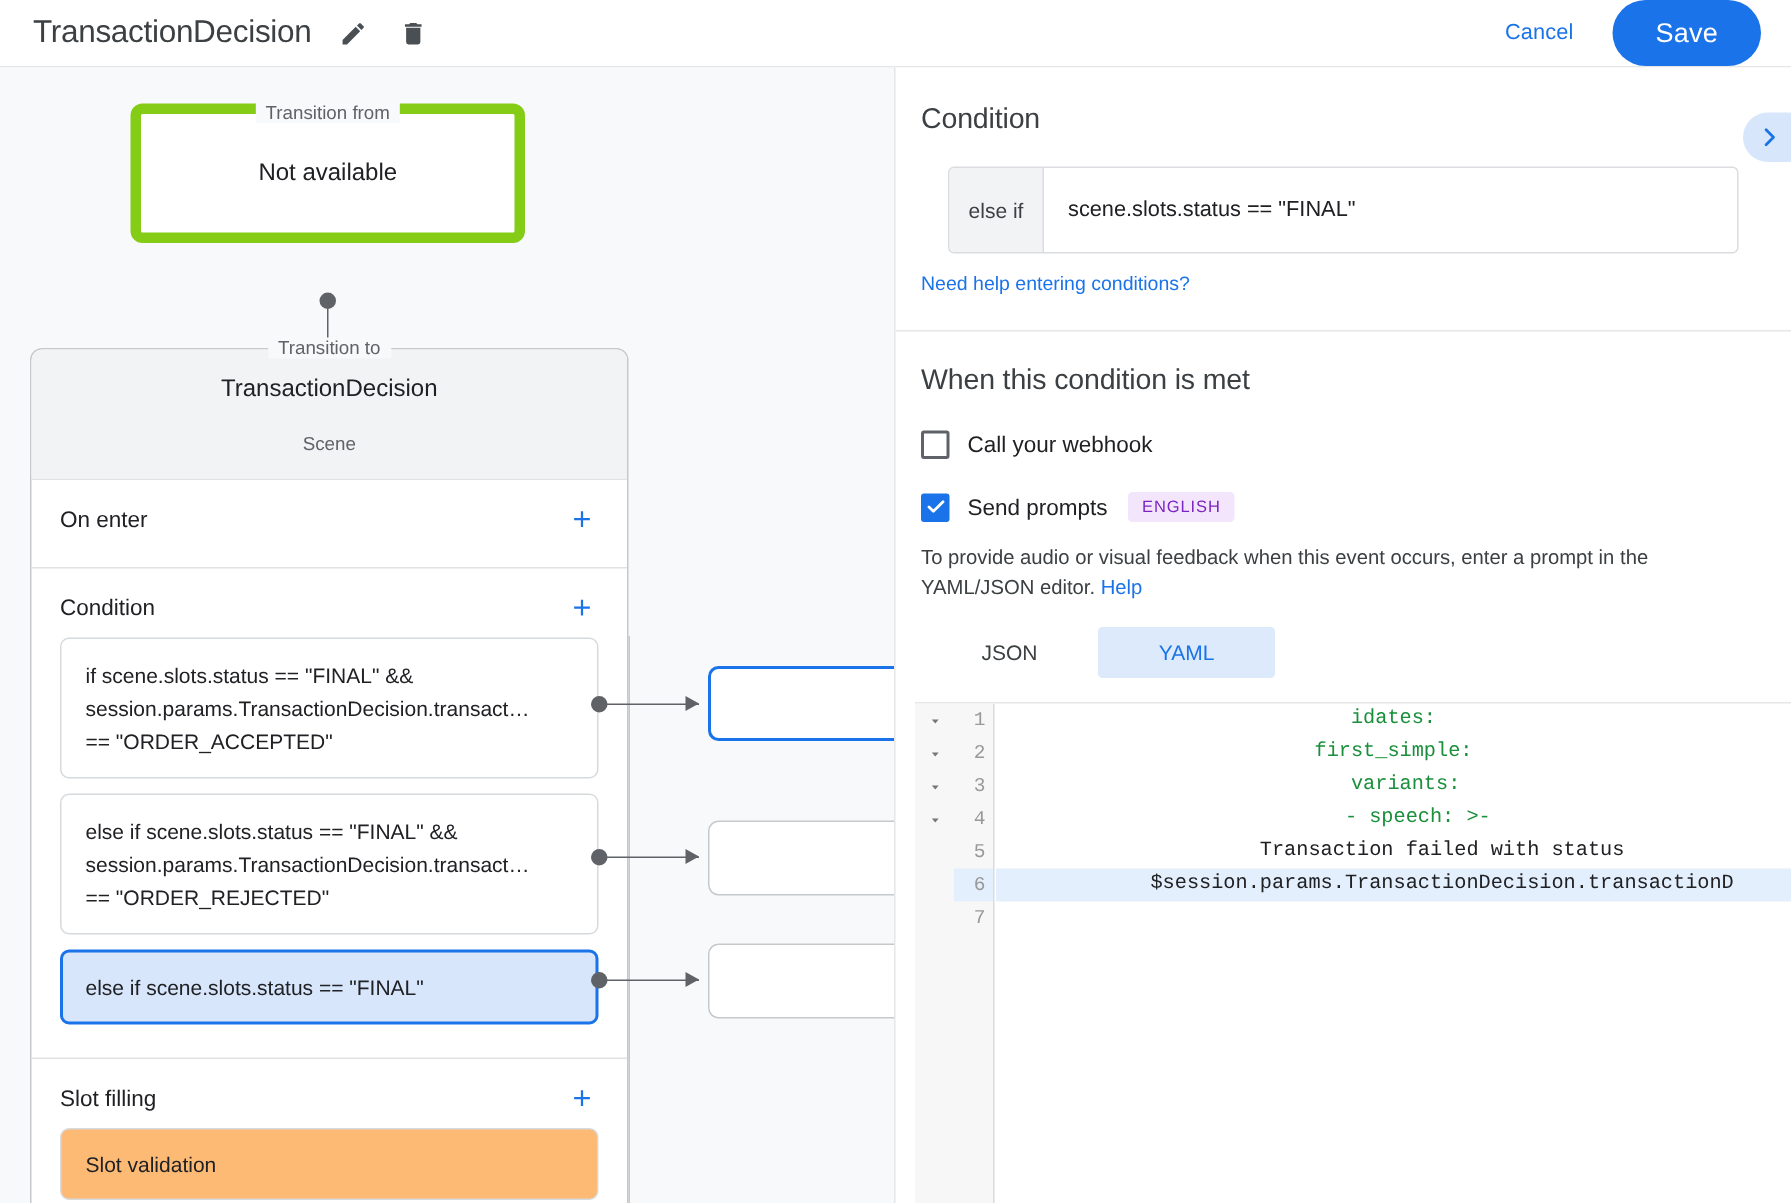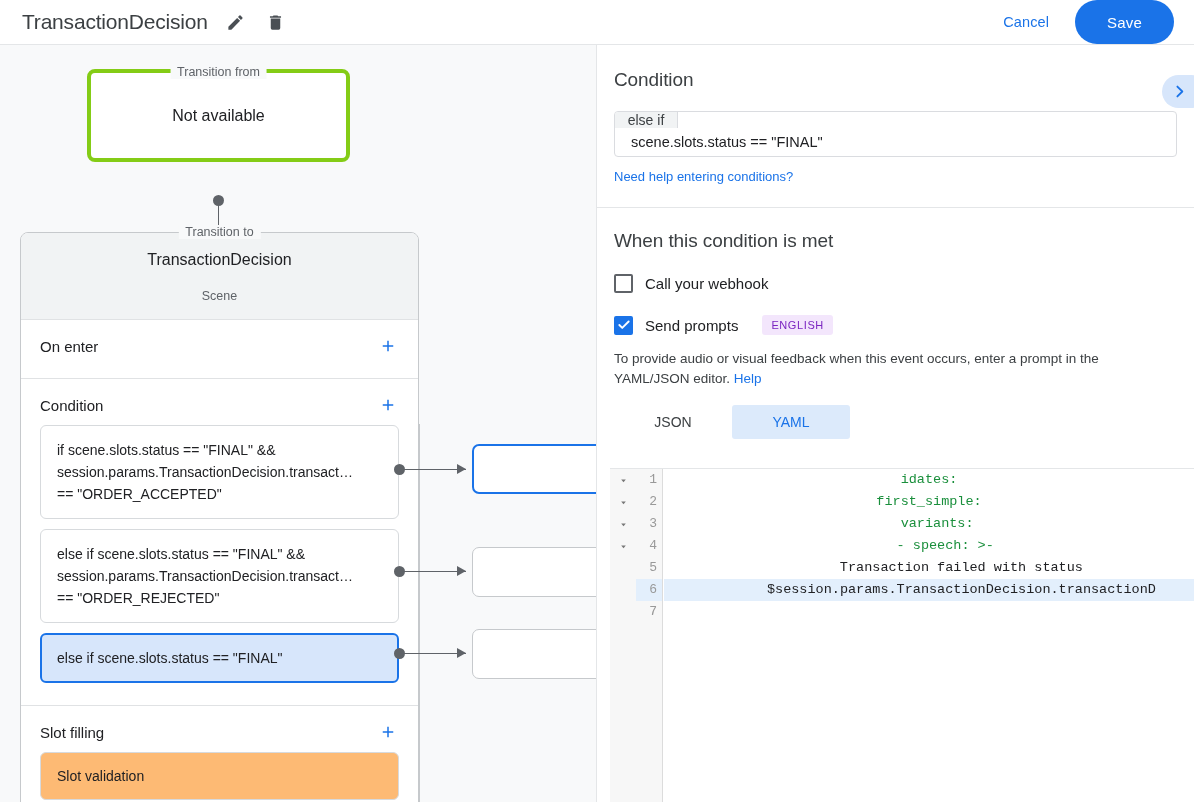--- a/index.html
+++ b/index.html
@@ -49,39 +49,39 @@
     letter-spacing: 0.1px;
   }
   .save-btn {
     margin-left: 14px; margin-right: 20px;
     background: #1a73e8;
     color: #ffffff;
     border: none;
     border-radius: 22px;
     height: 44px;
     min-width: 99px;
-    font-size: 15px;
+    font-size: 18px;
     letter-spacing: 0.15px;
     cursor: pointer;
     font-family: inherit;
   }
 
   
   .canvas {
     position: absolute;
     left: 0; top: 45px;
     width: 596px; height: 757px;
     background: #f8f9fa;
     overflow: hidden;
   }
 
   
   .fbox {
     position: absolute;
-    border: 4px solid #84cc16;
+    border: 7px solid #84cc16;
     border-radius: 8px;
     background: #ffffff;
   }
   .fbox-legend {
     position: absolute;
     top: -8px;
     left: 50%;
     transform: translateX(-50%);
     background: #f8f9fa;
     padding: 0 7px;
@@ -255,27 +255,26 @@
     width: 46px; height: 33px;
     border-radius: 17px;
     background: #d7e6fb;
     display: flex; align-items: center; justify-content: flex-start;
     padding-left: 9px;
     cursor: pointer;
   }
 
   .cond-input-row {
     display: flex;
-    margin: 0 17px;
+    margin: 0 35px;
     border: 1px solid #dadce0;
     border-radius: 4px;
-    height: 46px;
+    height: 58px;
     overflow: hidden;
     background: #ffffff;
-    flex-direction: column;
   }
   .cond-prefix {
     width: 63px;
     background: #f1f3f4;
     border-right: 1px solid #dadce0;
     display: flex; align-items: center; justify-content: center;
     font-size: 14px; color: #3c4043;
   }
   .cond-value {
     flex: 1;
@@ -317,21 +316,21 @@
     background: #1a73e8;
     border-color: #1a73e8;
     display: flex; align-items: center; justify-content: center;
   }
   .check-label {
     margin-left: 12px;
     font-size: 15px;
     color: #202124;
   }
   .lang-badge {
-    margin-left: 24px;
+    margin-left: 14px;
     background: #f3e6fc;
     color: #7b25c1;
     font-size: 11px;
     letter-spacing: 0.6px;
     padding: 4px 9px;
     border-radius: 3px;
   }
   .hint-text {
     font-size: 13.5px;
     color: #3c4043;

